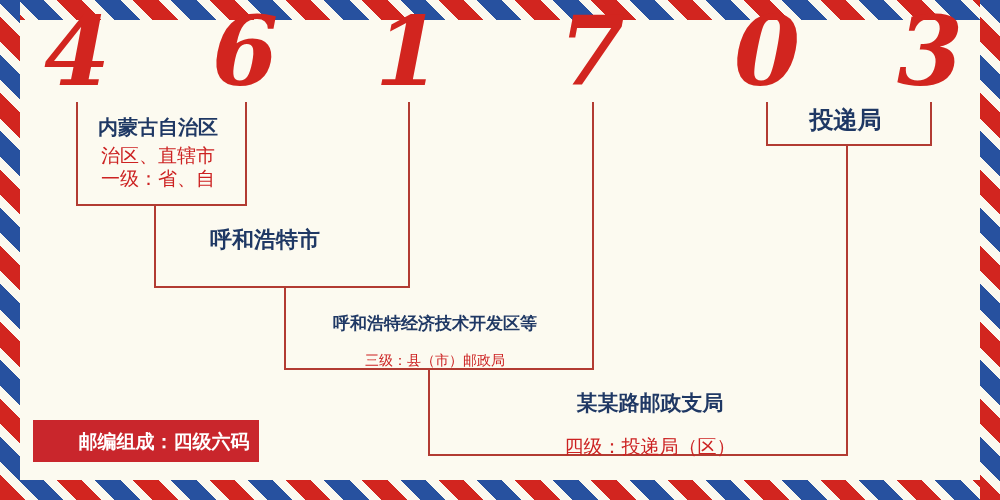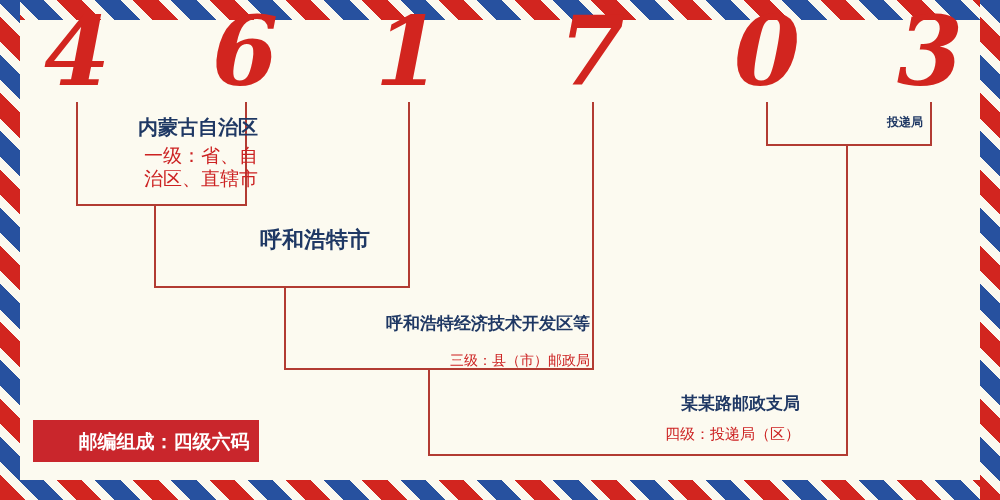--- a/index.html
+++ b/index.html
@@ -20,42 +20,42 @@
   .digit { position:absolute; top:2px; width:130px; text-align:center;
            font-family:"DejaVu Serif", serif; font-style:italic; font-weight:bold;
            font-size:95px; line-height:100px; color:#d2251f; }
 
   
   .line { position:absolute; background:#b23b32; }
   .h { height:2px; }
   .v { width:2px; }
 
   
-  .lbl { position:absolute; text-align:right; }
+  .lbl { position:absolute; text-align:center; }
   .lbl .name { font-weight:bold; color:#1f3864; }
   .lbl .desc { color:#cc2222; }
 
   .lbl1 { left:58px;  top:114px; width:200px; }
   .lbl1 .name { font-size:20px; line-height:26px; margin-bottom:4px; }
   .lbl1 .desc { font-size:19px; line-height:23px; }
 
   .lbl2 { left:160px; top:226px; width:210px; }
   .lbl2 .name { font-size:22px; line-height:27px; margin-bottom:1px; }
   .lbl2 .desc { font-size:19px; line-height:23px; }
 
   .lbl3 { left:280px; top:312px; width:310px; }
   .lbl3 .name { font-size:17px; line-height:22px; margin-bottom:15px; }
   .lbl3 .desc { font-size:14px; line-height:22px; }
 
   .lbl4 { left:500px; top:392px; width:300px; }
-  .lbl4 .name { font-size:17px; line-height:22px; margin-bottom:9px; }
-  .lbl4 .desc { font-size:15px; line-height:22px; }
+  .lbl4 .name { font-size:21px; line-height:22px; margin-bottom:21px; }
+  .lbl4 .desc { font-size:19px; line-height:22px; }
 
   .lbl5 { left:768px; top:110px; width:155px; }
-  .lbl5 .name { font-size:12px; line-height:24px; }
+  .lbl5 .name { font-size:24px; line-height:24px;font-family:Liberation Mono, monospace; }
 
   
   .badge { position:absolute; left:33px; top:420px; width:226px; height:42px;
            background:#c9262c; color:#ffffff; font-weight:bold; font-size:19px;
            line-height:42px; text-align:center;padding-left:36px; }
 </style>
 </head>
 <body>
 
 <div class="canvas">
@@ -86,22 +86,22 @@
   <div class="line v" style="left:428px; top:368px; height:88px;"></div>
 
   <div class="line h" style="left:428px; top:454px; width:420px;"></div>
   <div class="line v" style="left:846px; top:146px; height:310px;"></div>
   <div class="line h" style="left:766px; top:144px; width:166px;"></div>
   <div class="line v" style="left:766px; top:102px; height:44px;"></div>
   <div class="line v" style="left:930px; top:102px; height:44px;"></div>
 
   <div class="lbl lbl1">
     <div class="name">内蒙古自治区</div>
+    <div class="desc">治区、直辖市</div>
     <div class="desc">一级：省、自</div>
-    <div class="desc">治区、直辖市</div>
   </div>
 
   <div class="lbl lbl2">
     <div class="name">呼和浩特市</div>
   </div>
 
   <div class="lbl lbl3">
     <div class="name">呼和浩特经济技术开发区等</div>
     <div class="desc">三级：县（市）邮政局</div>
   </div>

